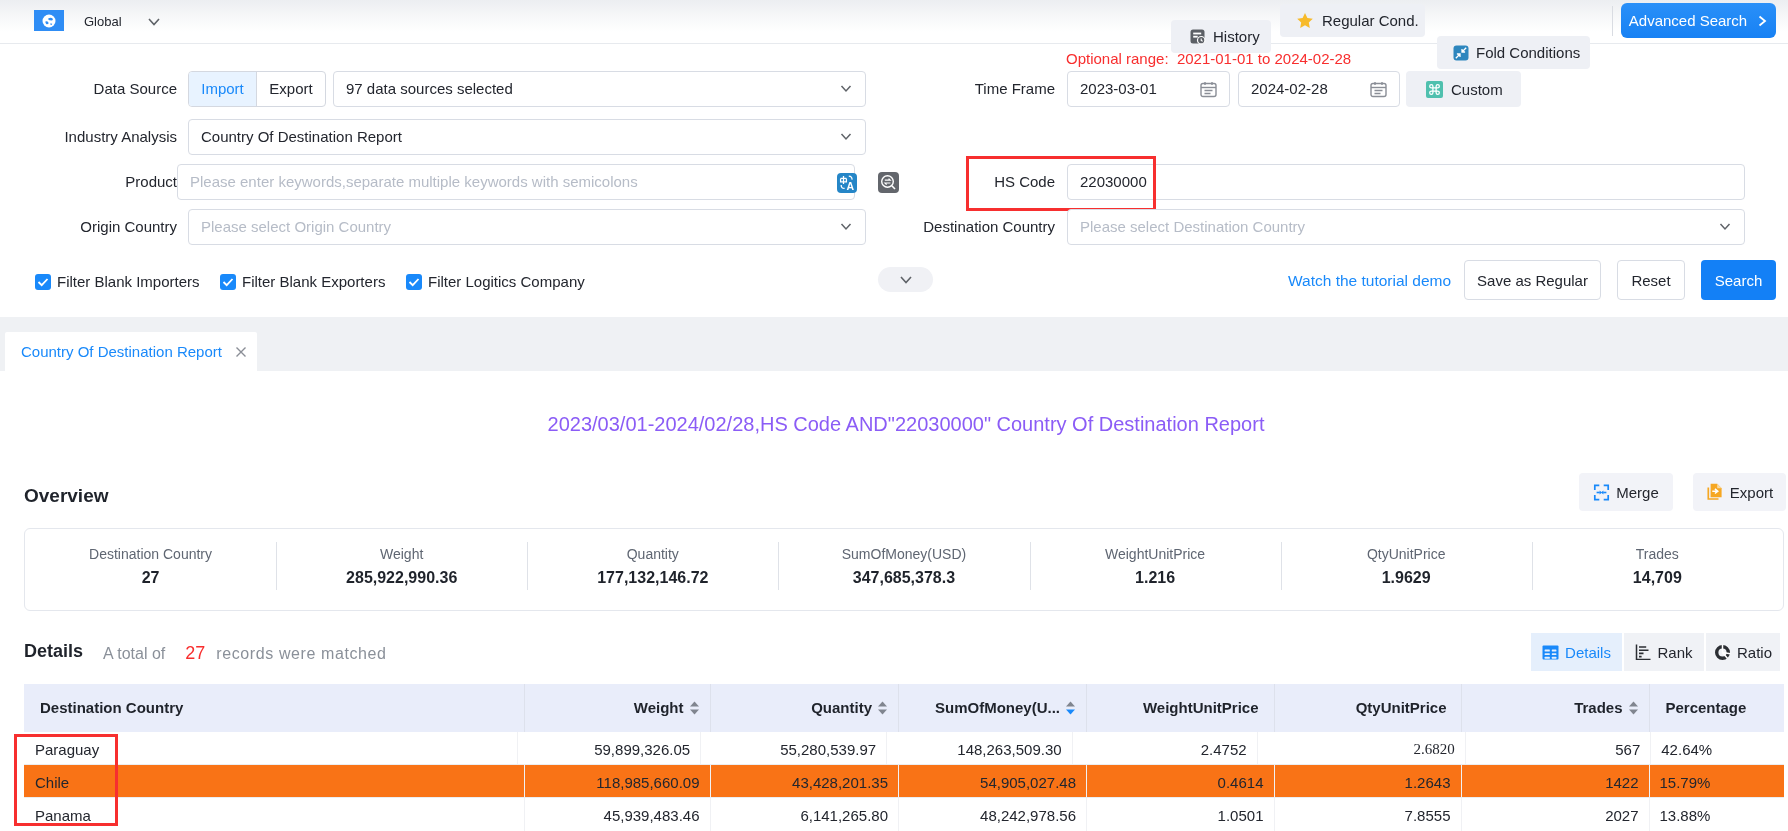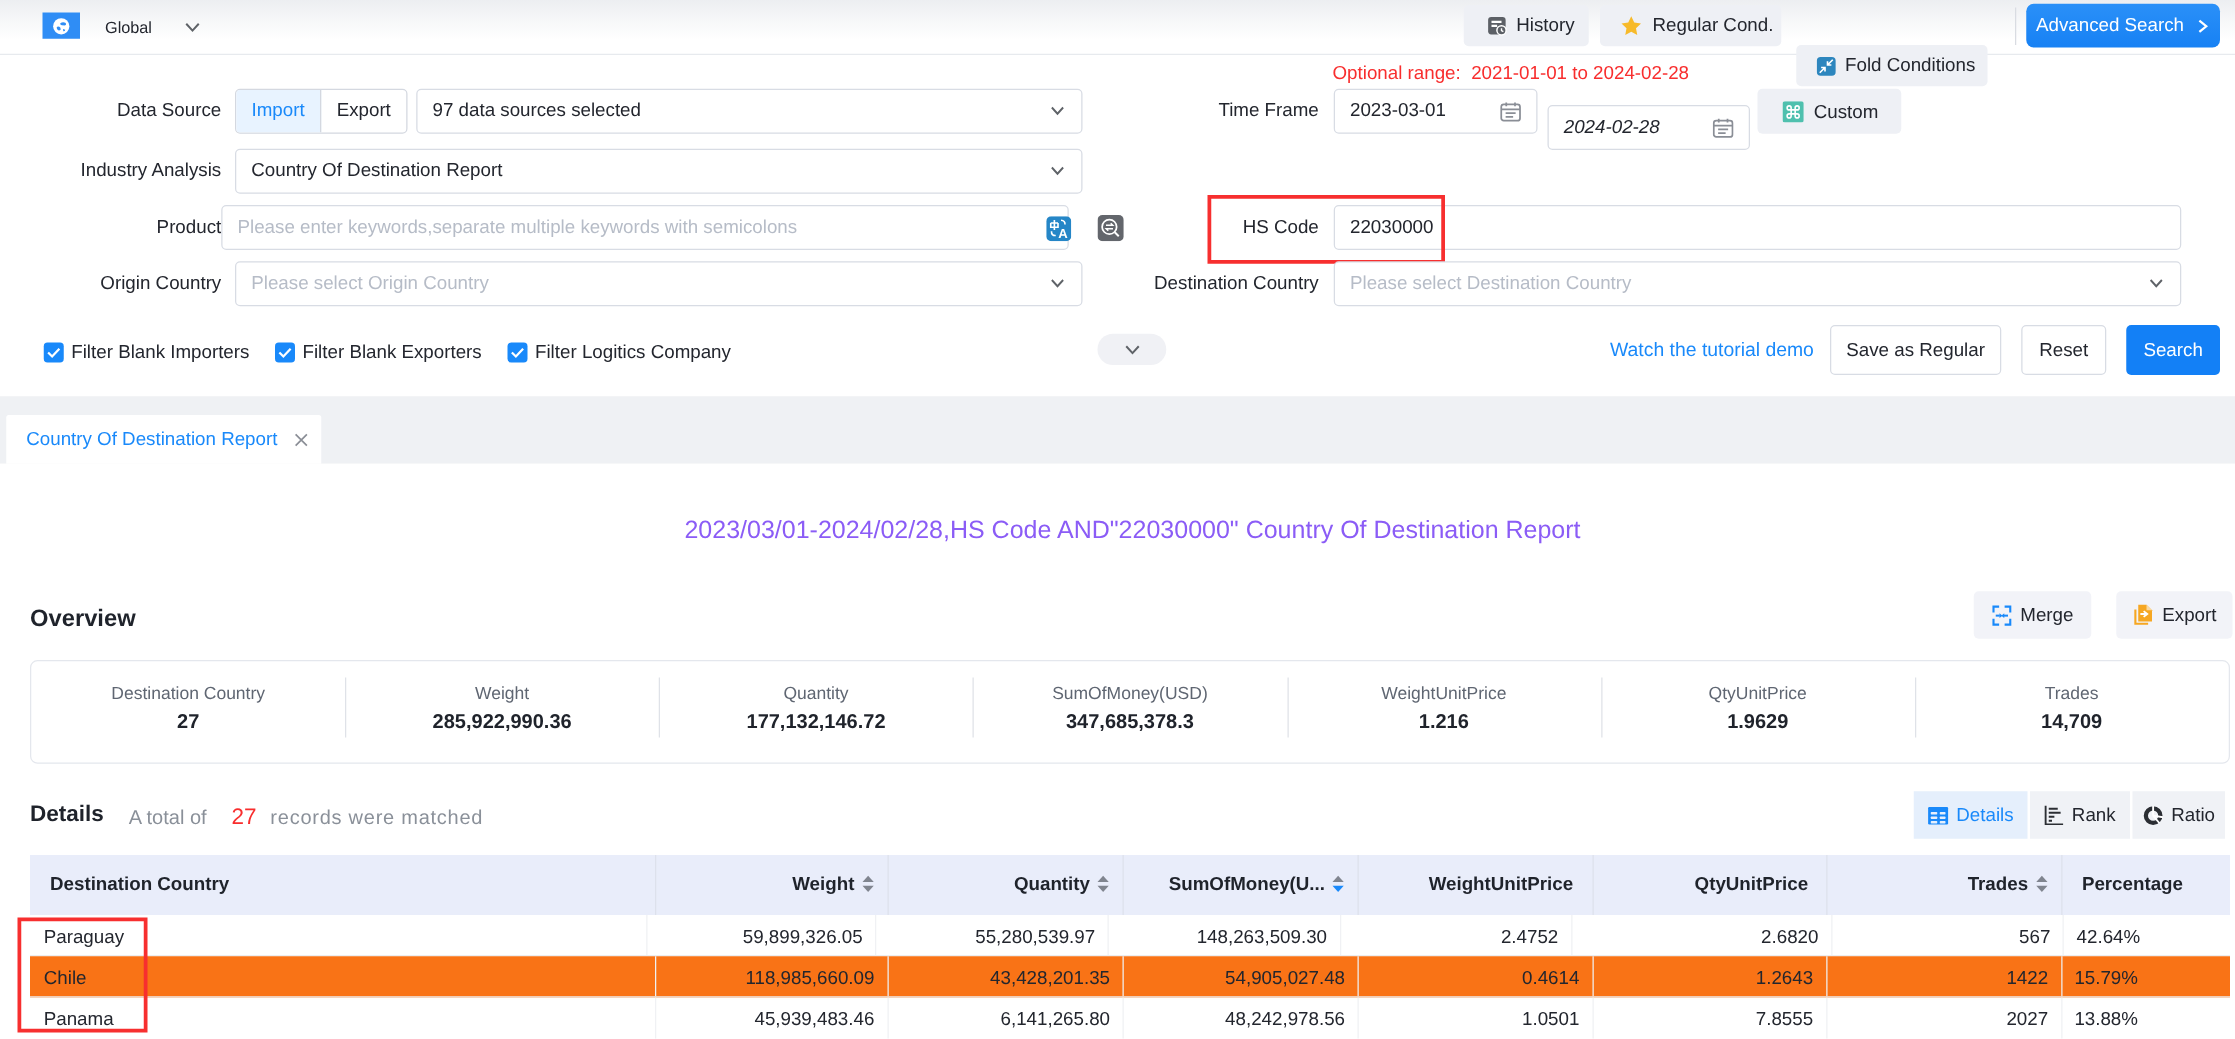--- a/index.html
+++ b/index.html
@@ -84,21 +84,21 @@
           <path d="M3.4 7.6 Q5 6.8 6.2 8 L6.6 9.6 Q5.4 10.8 4.2 10 Q3.2 8.8 3.4 7.6z"></path>
           <path d="M8.4 9.2 l1.8 .6 q-.2 1.4 -1.6 1.2 z"></path>
         </g>
       </svg>
     </div>
 <div id="gtxt">Global</div>
 <svg class="abs" style="left:146px;top:15px" width="16" height="14" viewBox="0 0 16 14">
       <path d="M3 4 L8 9.5 L13 4" fill="none" stroke="#5f6368" stroke-width="1.6"></path>
     </svg>
 
-<div class="tbtn" style="left:1171px; width:100px; padding-left:18px;">
+<div class="tbtn" style="left:1171px; width:100px; padding-left:18px;margin-top:16px;">
 <svg width="17" height="17" viewBox="0 0 17 17" style="margin-right:7px">
         <rect x="1.5" y="1.5" width="14" height="14" rx="2.5" fill="#5c6066"></rect>
         <rect x="4.2" y="4.6" width="8" height="1.8" fill="#fff"></rect>
         <rect x="4.2" y="7.8" width="4.5" height="1.8" fill="#fff"></rect>
         <circle cx="12.2" cy="12.2" r="3.7" fill="#5c6066" stroke="#fff" stroke-width="1.2"></circle>
         <path d="M12.2 10.6 V12.4 l1.5 0.9" stroke="#fff" stroke-width="1.1" fill="none"></path>
       </svg>
 History</div>
 
 <div class="tbtn" style="left:1280px; width:145px; padding-left:16px;">
@@ -164,21 +164,21 @@
 
 <div id="redrange">Optional range:&nbsp;&nbsp;2021-01-01 to 2024-02-28</div>
 <div class="flabel" style="left:895px; top:71px;">Time Frame</div>
 <div class="input" style="left:1067px; top:71px; width:163px;">2023-03-01
 <svg class="abs" style="right:12px;top:9px" width="17" height="17" viewBox="0 0 17 17">
         <rect x="1" y="2.5" width="15" height="13" rx="2" fill="none" stroke="#8a8e96" stroke-width="1.4"></rect>
         <path d="M1 6.5 H16" stroke="#8a8e96" stroke-width="1.4"></path>
         <path d="M5 1 v3 M12 1 v3" stroke="#8a8e96" stroke-width="1.4"></path>
         <path d="M4.5 9.5 h8 M4.5 12.5 h6" stroke="#8a8e96" stroke-width="1.3"></path>
       </svg></div>
-<div class="input" style="left:1238px; top:84px; width:162px;font-style:italic;">2024-02-28
+<div class="input" style="left:1238px; top:71px; width:162px;">2024-02-28
 <svg class="abs" style="right:12px;top:9px" width="17" height="17" viewBox="0 0 17 17">
         <rect x="1" y="2.5" width="15" height="13" rx="2" fill="none" stroke="#8a8e96" stroke-width="1.4"></rect>
         <path d="M1 6.5 H16" stroke="#8a8e96" stroke-width="1.4"></path>
         <path d="M5 1 v3 M12 1 v3" stroke="#8a8e96" stroke-width="1.4"></path>
         <path d="M4.5 9.5 h8 M4.5 12.5 h6" stroke="#8a8e96" stroke-width="1.3"></path>
       </svg></div>
 <div class="tbtn" style="left:1406px; top:71px; width:115px; height:36px; padding-left:20px;">
 <svg width="17" height="17" viewBox="0 0 17 17" style="margin-right:8px">
         <rect width="17" height="17" rx="2" fill="#4fc0ae"></rect>
         <g transform="translate(2.1,2.1) scale(0.535)" fill="none" stroke="#fff" stroke-width="2.4">
@@ -335,21 +335,21 @@
         </svg></div>
 <div class="th" style="width:135.5px; padding-left:16px;">Percentage</div>
 </div>
 
 <div class="trow" style="top:732px;">
 <div class="td" style="width:499.5px; padding-left:11px;">Paraguay</div>
 <div class="td num" style="width:186px;">59,899,326.05</div>
 <div class="td num" style="width:188.5px;">55,280,539.97</div>
 <div class="td num" style="width:188px;">148,263,509.30</div>
 <div class="td num" style="width:187.5px;">2.4752</div>
-<div class="td num" style="width:211px;">2.6820</div>
+<div class="td num" style="width:211px;font-family:Liberation Serif, serif;">2.6820</div>
 <div class="td num" style="width:188px;">567</div>
 <div class="td" style="width:135.5px; padding-left:10px;">42.64%</div>
 </div>
 <div class="trow" style="top:765px; background:#f97316;">
 <div class="td" style="width:499.5px; padding-left:11px;">Chile</div>
 <div class="td num" style="width:186px;">118,985,660.09</div>
 <div class="td num" style="width:188.5px;">43,428,201.35</div>
 <div class="td num" style="width:188px;">54,905,027.48</div>
 <div class="td num" style="width:187.5px;">0.4614</div>
 <div class="td num" style="width:187px;">1.2643</div>

